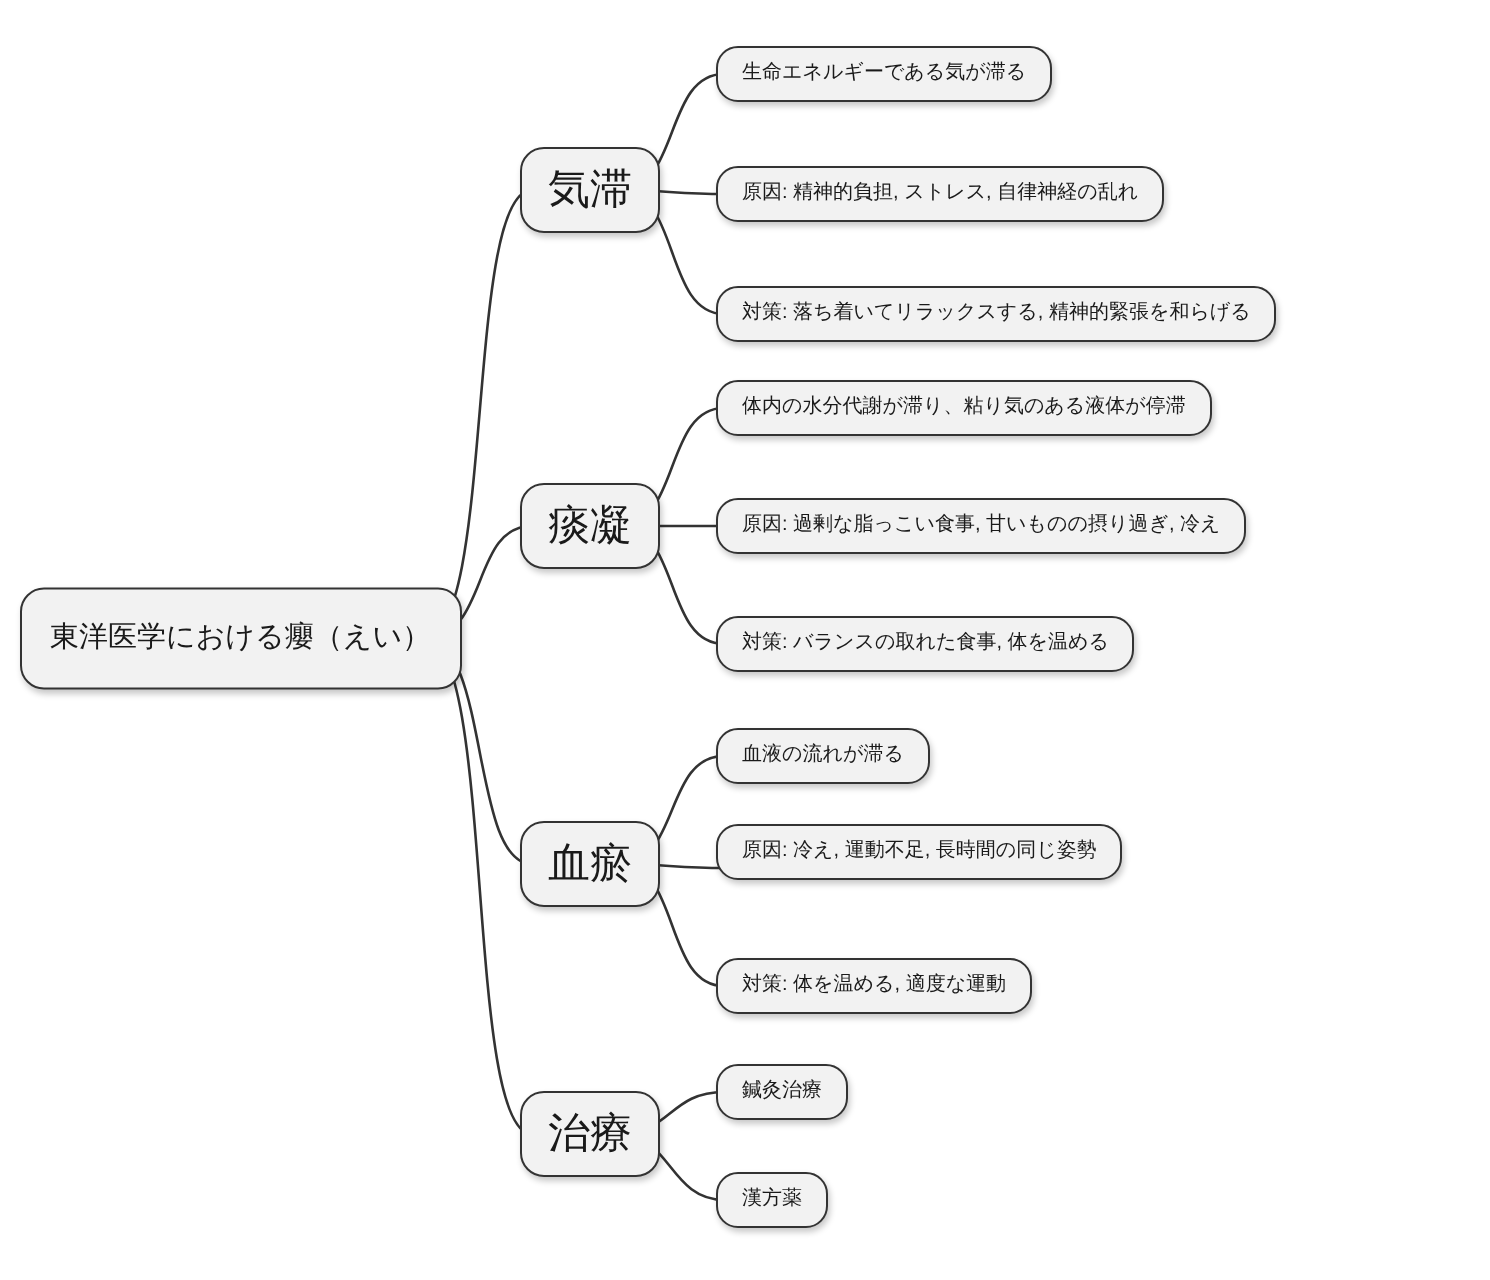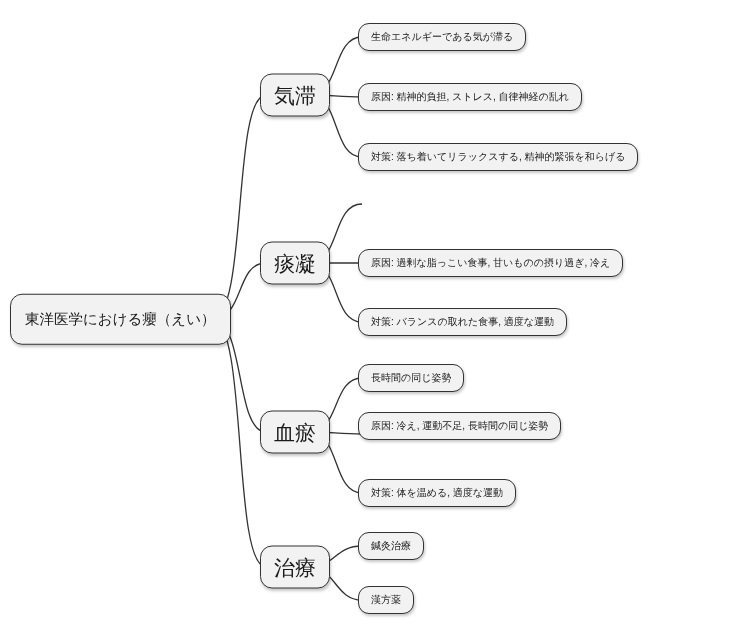--- a/index.html
+++ b/index.html
@@ -88,23 +88,24 @@
 
   <div class="node node-branch" style="top:95px">気滞</div>
   <div class="node node-branch" style="top:263px">痰凝</div>
   <div class="node node-branch" style="top:432px">血瘀</div>
   <div class="node node-branch" style="top:567px">治療</div>
 
   <div class="node node-leaf" style="top:37px">生命エネルギーである気が滞る</div>
   <div class="node node-leaf" style="top:97px">原因: 精神的負担, ストレス, 自律神経の乱れ</div>
   <div class="node node-leaf" style="top:157px">対策: 落ち着いてリラックスする, 精神的緊張を和らげる</div>
 
+  <div class="node node-leaf" style="top:204px">体内の水分代謝が滞り、粘り気のある液体が停滞</div>
   <div class="node node-leaf" style="top:263px">原因: 過剰な脂っこい食事, 甘いものの摂り過ぎ, 冷え</div>
-  <div class="node node-leaf" style="top:322px">対策: バランスの取れた食事, 適度な運動</div>
+  <div class="node node-leaf" style="top:322px">対策: バランスの取れた食事, 体を温める</div>
 
-  <div class="node node-leaf" style="top:378px">長時間の同じ姿勢</div>
+  <div class="node node-leaf" style="top:378px">血液の流れが滞る</div>
   <div class="node node-leaf" style="top:426px">原因: 冷え, 運動不足, 長時間の同じ姿勢</div>
   <div class="node node-leaf" style="top:493px">対策: 体を温める, 適度な運動</div>
 
   <div class="node node-leaf" style="top:546px">鍼灸治療</div>
   <div class="node node-leaf" style="top:600px">漢方薬</div>
 
 </div>
 
 </body></html>

